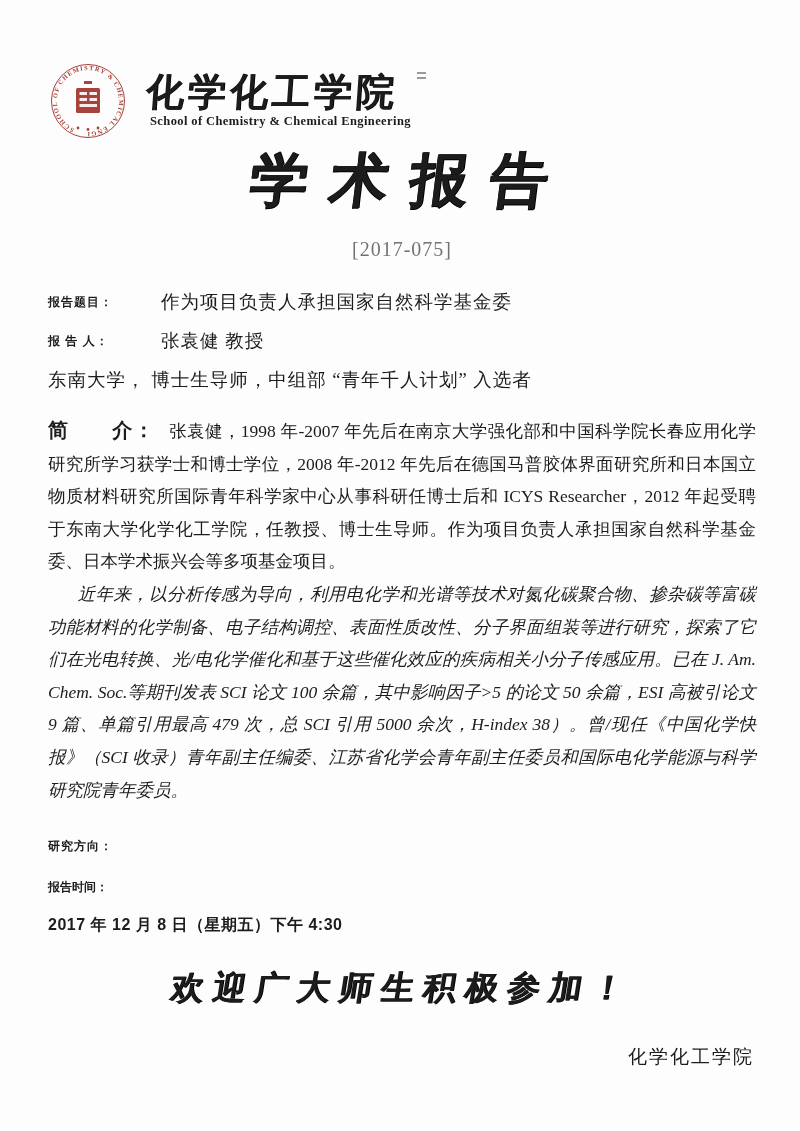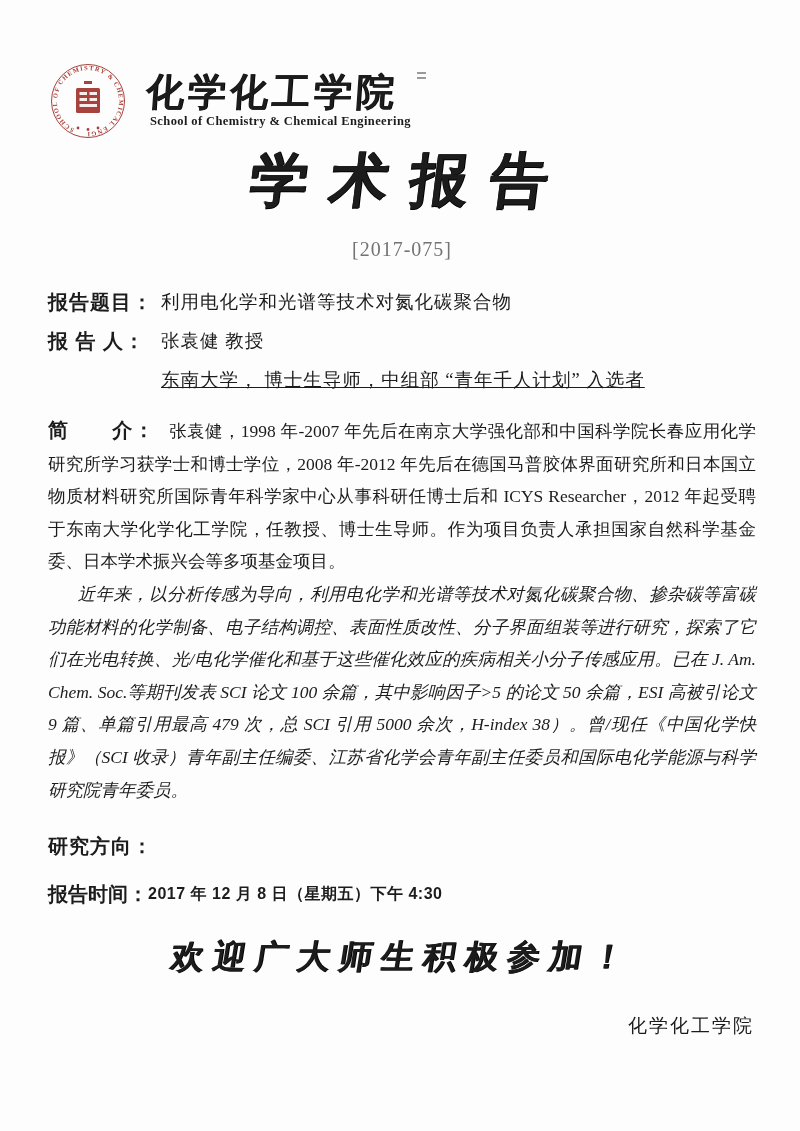--- a/index.html
+++ b/index.html
@@ -45,42 +45,42 @@
   .title-number {
     text-align: center; margin-top: 18px;
     font-size: 20px; letter-spacing: 1px; color: #737373;
   }
 
   
   .info { margin-top: 26px; }
   .row { display: flex; line-height: 30px; margin-bottom: 9px; }
   .label {
     font-family: "Liberation Sans", "DejaVu Sans", sans-serif;
-    font-weight: bold; font-size: 20px; flex: 0 0 113px;
+    font-weight: bold; font-size: 12px; flex: 0 0 113px;
     white-space: pre; letter-spacing: 1px;
   }
   .value { font-size: 18.5px; letter-spacing: 1px; }
-  .affil { margin-left: 113px; font-size: 18.5px; letter-spacing: 1px; line-height: 30px; margin-bottom: 10px; text-decoration: underline; }
+  .affil { font-size: 18.5px; letter-spacing: 1px; line-height: 30px; margin-bottom: 10px; }
 
   
   .intro { margin-top: 19px; font-size: 17.5px; line-height: 32.6px; text-align: justify; }
   .intro .inline-label {
     font-family: "Liberation Sans", "DejaVu Sans", sans-serif;
     font-weight: bold; font-size: 20px; white-space: pre; letter-spacing: 1px;
     margin-right: 14px;
   }
   .intro p.p2 { text-indent: 1.7em; font-style: italic; }
 
   
   .research { display: flex; margin-top: 24px; }
   .research .lines { font-size: 17.5px; line-height: 33px; letter-spacing: 0.5px; }
   .research .label { line-height: 33px; }
 
   
-  .sched { display: flex; margin-top: 12px; line-height: 38px; }
+  .sched { display: flex; margin-top: 5px; line-height: 38px; flex-direction: column; }
   .sched .label { flex: 0 0 auto; line-height: 38px; letter-spacing: 0; }
   .sched .value {
     font-family: "Liberation Sans", "DejaVu Sans", sans-serif;
     font-weight: bold; font-size: 16px; letter-spacing: 0.5px; line-height: 38px;
   }
 
   
   .welcome {
     text-align: center; margin-top: 22px;
     font-size: 33px; font-weight: 900; letter-spacing: 9px;
@@ -126,21 +126,21 @@
         <span></span>
       </div>
   </div>
 
   <div class="title">学术报告</div>
   <div class="title-number">[2017-075]</div>
 
   <div class="info">
     <div class="row">
       <span class="label">报告题目：</span>
-      <span class="value">利用电化学和光谱等技术对氮化碳聚合物</span>
+      <span class="value">作为项目负责人承担国家自然科学基金委</span>
     </div>
     <div class="row">
       <span class="label">报 告 人：</span>
       <span class="value">张袁健  教授</span>
     </div>
     <div class="affil">东南大学，  博士生导师，中组部 “青年千人计划” 入选者</div>
   </div>
 
   <div class="intro">
     <p class="p1"><span class="inline-label">简　　介：</span><span>张袁健，1998 年-2007 年先后在南京大学强化部和中国科学院长春应用化学研究所学习获学士和博士学位，2008 年-2012 年先后在德国马普胶体界面研究所和日本国立物质材料研究所国际青年科学家中心从事科研任博士后和 ICYS Researcher，2012 年起受聘于东南大学化学化工学院，任教授、博士生导师。作为项目负责人承担国家自然科学基金委、日本学术振兴会等多项基金项目。</span></p>

